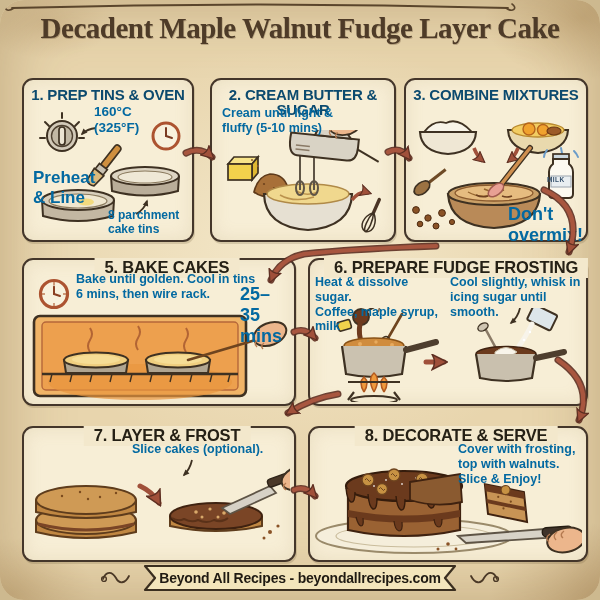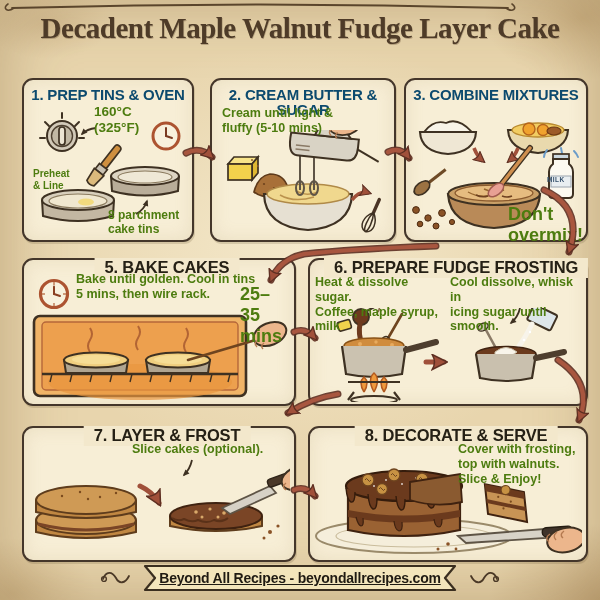--- a/index.html
+++ b/index.html
@@ -7,42 +7,43 @@
     position:relative;width:600px;height:600px;overflow:hidden;
     font-family:"Liberation Sans",sans-serif;color:#2e2519;
     background-color:#e8d5ad;
     background-image:
       radial-gradient(ellipse 420px 300px at 50% 42%, rgba(252,245,222,.6), rgba(252,245,222,0) 70%),
       radial-gradient(ellipse 140px 90px at 97% 3%, rgba(150,108,52,.28), rgba(150,108,52,0) 70%),
       radial-gradient(ellipse 120px 80px at 2% 99%, rgba(150,108,52,.22), rgba(150,108,52,0) 70%),
       radial-gradient(ellipse 160px 110px at 100% 100%, rgba(140,96,44,.3), rgba(140,96,44,0) 70%),
       radial-gradient(ellipse 90px 50px at 8% 4%, rgba(150,110,60,.18), rgba(150,110,60,0) 70%);
     box-shadow:inset 0 0 70px rgba(115,80,32,.35);
+    border-radius:24px;
   }
   .panel{
     position:absolute;background:#f7eed6;border:2px solid #44362a;border-radius:11px;
     box-shadow:1px 2px 0 rgba(90,70,40,.18), inset 0 0 18px rgba(180,150,95,.18);
   }
   .ph{position:absolute;left:0;right:0;top:7px;margin:0;text-align:center;
       font:700 15px/1 "Liberation Sans",sans-serif;color:#0c4a6e;letter-spacing:-.2px;}
   .straddle{position:absolute;top:-10px;left:50%;transform:translateX(-50%);
       background:#f3e8cc;padding:0 10px;margin:8px;white-space:nowrap;
       font:700 16.5px/1.2 "Liberation Sans",sans-serif;color:#252015;letter-spacing:-.2px;}
   .note{position:absolute;font:700 12.5px/1.18 "Liberation Sans",sans-serif;
-      color:#4d7c0f;white-space:pre-line;z-index:4;}
+      color:#0369a1;white-space:pre-line;z-index:4;}
   .c{text-align:left;}
   .title{position:absolute;top:13px;left:0;right:0;text-align:center;
       font:700 29px/1.1 "Liberation Serif",serif;color:#4e3b28;letter-spacing:-.5px;
       text-shadow:.6px .8px 0 rgba(70,48,24,.28);}
   .overlay{position:absolute;inset:0;z-index:6;pointer-events:none;}
   .panel svg.ill{position:absolute;z-index:2;}
   .footer{position:absolute;top:564px;left:0;right:0;display:flex;align-items:center;justify-content:center;gap:9px;}
   .ribbon{position:relative;width:314px;height:28px;}
   .ribbon span{position:absolute;inset:0;display:flex;align-items:center;justify-content:center;
-      font:700 14px/1 "Liberation Sans",sans-serif;color:#1f1a12;letter-spacing:-.2px;text-decoration:underline;}
+      font:700 14px/1 "Liberation Sans",sans-serif;color:#1f1a12;letter-spacing:-.2px;}
 </style>
 </head>
 <body>
 
 <div class="stage">
 
   <svg width="0" height="0" style="position:absolute" aria-hidden="true">
     <defs>
       <marker id="ah" viewBox="0 0 10 10" refX="7.5" refY="5" markerWidth="3.4" markerHeight="3.4" orient="auto-start-reverse">
         <path d="M0.6 0.6 L9.4 5 L0.6 9.4 Q3.2 5 0.6 0.6 Z" fill="#a0503a" stroke="#5e2f22" stroke-width="0.9"></path>
@@ -94,21 +95,21 @@
       </g>
       <g transform="translate(72,66) rotate(38)">
         <rect x="-3.5" y="-38" width="7" height="27" rx="3" fill="#cf8f3f" stroke="#3e3122" stroke-width="1.7"></rect>
         <rect x="-5" y="-12" width="10" height="7" fill="#c9c1b2" stroke="#3e3122" stroke-width="1.7"></rect>
         <path d="M-6 -5 H6 L4.5 9 Q0 12 -4.5 9 Z" fill="#dcba7c" stroke="#3e3122" stroke-width="1.7"></path>
       </g>
       <path d="M112 104 Q120 100 123 91" fill="none" stroke="#3e3122" stroke-width="1.8" marker-end="url(#ahk)"></path>
     </svg>
     <div class="note" style="left:70px;top:24px;font-size:13.5px">160°C
 (325°F)</div>
-    <div class="note" style="left:9px;top:88px;font-size:10px">Preheat
+    <div class="note" style="left:9px;top:88px;font-size:17px">Preheat
 &amp; Line</div>
     <div class="note c" style="left:84px;top:128px;width:80px;font-size:12px">8 parchment
 cake tins</div>
   </section>
 
   <section class="panel" style="left:210px;top:78px;width:182px;height:160px">
     <h2 class="ph">2. CREAM BUTTER &amp; SUGAR</h2>
     <div class="note" style="left:10px;top:26px">Cream until light &amp;
 fluffy (5-10 mins)</div>
     <svg class="ill" viewBox="0 0 178 106" width="178" height="106" style="left:0;top:50px">
@@ -214,21 +215,21 @@
       <g stroke="#b56a42" stroke-width="1.3">
           <line x1="17" y1="5" x2="17" y2="8"></line>
           <line x1="17" y1="26" x2="17" y2="29"></line>
           <line x1="5" y1="17" x2="8" y2="17"></line>
           <line x1="26" y1="17" x2="29" y2="17"></line>
         </g>
       <line x1="17" y1="17" x2="17" y2="9.5" stroke="#8a3f22" stroke-width="2" stroke-linecap="round"></line>
       <line x1="17" y1="17" x2="23" y2="19" stroke="#8a3f22" stroke-width="2" stroke-linecap="round"></line>
     </svg>
     <div class="note c" style="left:52px;top:12px;width:190px">Bake until golden. Cool in tins
-5 mins, then wire rack.</div>
+6 mins, then wire rack.</div>
     <div class="note c" style="left:216px;top:24px;width:50px;font-size:18px">25–35
 mins</div>
     <svg class="ill" viewBox="0 0 266 88" width="266" height="88" style="left:2px;top:52px">
       <rect x="8" y="4" width="212" height="80" rx="6" fill="#f0b467" stroke="#3e3122" stroke-width="2.6"></rect>
       <rect x="16" y="10" width="196" height="68" rx="4" fill="#eda04e" stroke="#b5673a" stroke-width="1.4"></rect>
       <ellipse cx="114" cy="70" rx="92" ry="18" fill="#e8953f" opacity=".7"></ellipse>
       <g stroke="#a85a30" stroke-width="2" fill="none" opacity=".85">
         <path d="M64 16 q4 6 0 12 q-4 6 0 12"></path>
           <path d="M112 14 q4 6 0 12 q-4 6 0 12"></path>
           <path d="M160 16 q4 6 0 12 q-4 6 0 12"></path>
@@ -263,21 +264,21 @@
         <ellipse cx="244" cy="22" rx="17" ry="11" transform="rotate(-22 244 22)" fill="#ecb68c" stroke="#3e3122" stroke-width="2"></ellipse>
         <path d="M232 28 q-5 3 -1 7 M238 31 q-4 3 -1 6" stroke="#b57a50" stroke-width="1.4" fill="none"></path>
       </g>
     </svg>
   </section>
 
   <section class="panel" style="left:308px;top:258px;width:276px;height:144px">
     <h2 class="straddle">6. PREPARE FUDGE FROSTING</h2>
     <div class="note c" style="left:5px;top:15px;width:132px">Heat &amp; dissolve sugar.
 Coffee, maple syrup, milk</div>
-    <div class="note c" style="left:140px;top:15px;width:132px">Cool dissolve, whisk in
+    <div class="note c" style="left:140px;top:15px;width:132px">Cool slightly, whisk in
 icing sugar until smooth.</div>
     <svg class="ill" viewBox="0 0 272 94" width="272" height="94" style="left:0;top:48px">
       <path d="M210 0 q-2 9 -9 15" fill="none" stroke="#3e3122" stroke-width="1.8" marker-end="url(#ahk)"></path>
       <g transform="translate(64,40)">
         <rect x="-36" y="-27" width="13" height="9" rx="2" transform="rotate(-16 -30 -22)" fill="#f2d24c" stroke="#3e3122" stroke-width="1.6"></rect>
         <circle cx="-13" cy="-31" r="8" fill="#6e3a1e" stroke="#3e3122" stroke-width="1.8"></circle>
         <line x1="-7" y1="-37" x2="9" y2="-46" stroke="#3e3122" stroke-width="2.4"></line>
         <path d="M-14 -24 q-2 10 2 20" stroke="#6e3a1e" stroke-width="5" fill="none" stroke-linecap="round"></path>
         <path d="M4 -46 q3 5 0 10 M14 -48 q3 5 0 10" stroke="#8a6a4a" stroke-width="1.6" fill="none"></path>
         <line x1="28" y1="-34" x2="13" y2="-8" stroke="#6e441f" stroke-width="2.6" stroke-linecap="round"></line>

